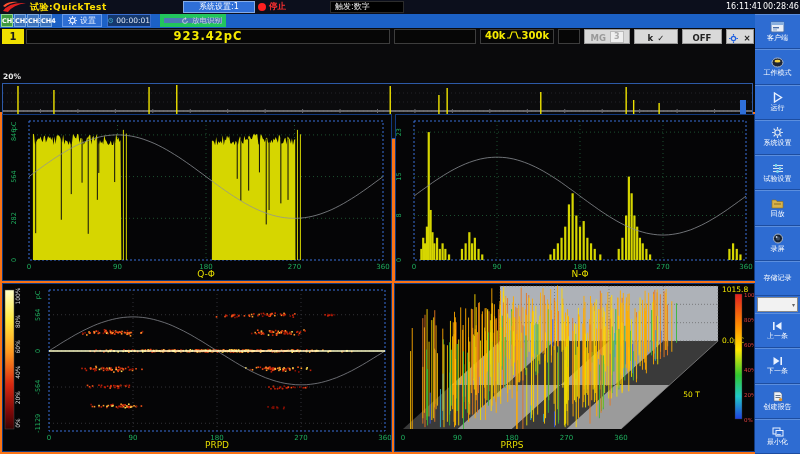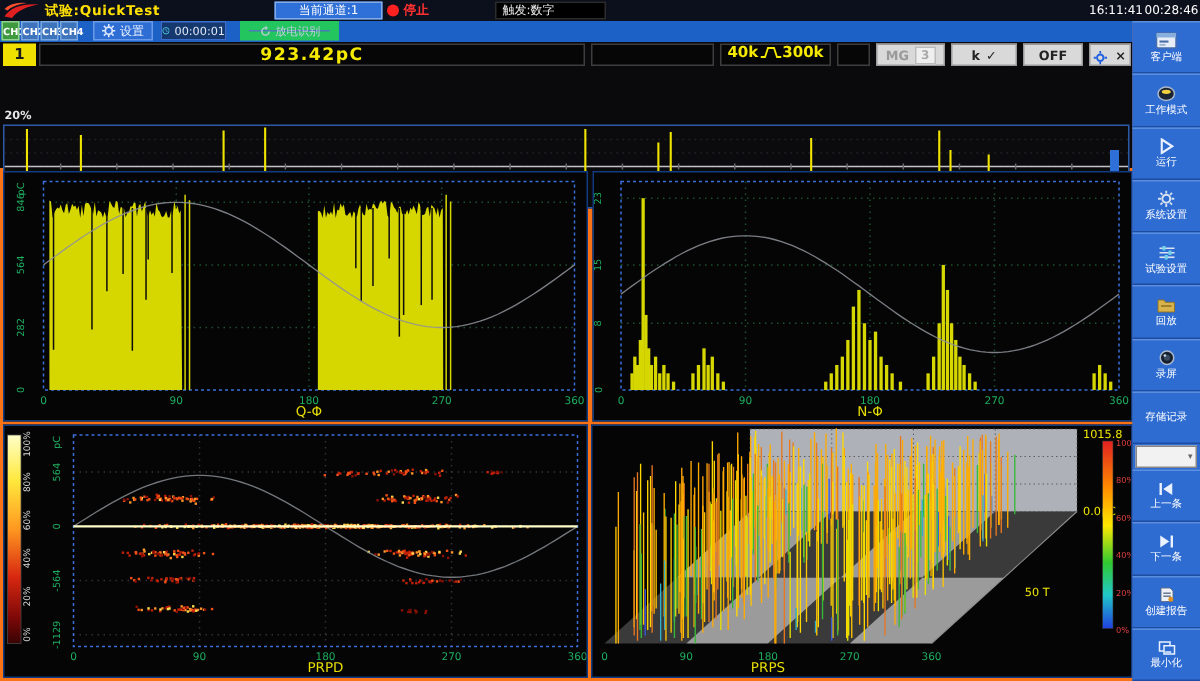--- a/index.html
+++ b/index.html
@@ -17,21 +17,21 @@
   #trigbox{position:absolute;left:330px;top:1px;width:74px;height:12px;background:#000;border:1px solid #2c2c2c;color:#eee;font-size:8px;line-height:10px;padding-left:4px}
   #selfsync{position:absolute;left:410px;top:19px;color:#ff2828;font-size:8.5px;font-weight:bold}
   #clock{position:absolute;left:726px;top:2px;color:#fff;font-size:8px}
   #elapsed{position:absolute;left:763px;top:2px;color:#fff;font-size:8px}
   
   #row2{position:absolute;left:0;top:14px;width:755px;height:14px;background:#1c61c6}
   .ch{position:absolute;top:0;width:12px;height:13px;font-size:6.5px;font-weight:bold;color:#fff;text-align:center;line-height:13px;background:#3e74bc;border:1px solid #7aa8e0}
   .ch.active{background:#3f9a3f;border-color:#8fd48f}
   #btn-settings{position:absolute;left:62px;top:0;width:40px;height:13px;background:#2e6ed4;border:1px solid #6a9be8;color:#eaf2ff;font-size:8px;display:flex;align-items:center;justify-content:center;gap:3px}
   #timerbox{position:absolute;left:107px;top:0;width:44px;height:13px;background:#15386e;border:1px solid #3a6fd0;color:#dfe8f5;font-size:7.5px;display:flex;align-items:center;justify-content:center;gap:3px}
-  #dd-discharge{position:absolute;left:160px;top:0;width:66px;height:13px;background:#4d79b6;border:6px solid #22c55e;color:#c3cfdf;font-size:7.5px;display:flex;align-items:center;justify-content:center;gap:3px}
+  #dd-discharge{position:absolute;left:160px;top:0;width:66px;height:13px;background:#4d79b6;border:4px solid #22c55e;color:#c3cfdf;font-size:7.5px;display:flex;align-items:center;justify-content:flex-end;gap:3px}
   
   #darkzone{position:absolute;left:0;top:28px;width:755px;height:84px;background:#0a0a0c}
   .tbox{position:absolute;top:1px;height:15px;background:#060606;border:1px solid #3d3d3d}
   #badge1{position:absolute;left:2px;top:1px;width:22px;height:15px;background:#f0e000;color:#1a1a1a;font-weight:bold;font-size:10px;text-align:center;line-height:15px}
   #reading{left:26px;width:364px;color:#f5ea00;font-weight:bold;font-size:11.5px;text-align:center;line-height:13px;letter-spacing:1px}
   #empty1{left:394px;width:82px}
   #filter{left:480px;width:74px;color:#f5ea00;font-weight:bold;font-size:10px;display:flex;justify-content:center;gap:1px}
   #empty2{left:558px;width:22px}
   .graybtn{position:absolute;top:1px;height:15px;background:#d9d9d9;border:1px solid #9a9a9a;font-size:8.5px;font-weight:bold;color:#222;display:flex;align-items:flex-end;justify-content:center;gap:4px}
   #btn-mg{left:584px;width:46px;color:#999}
@@ -59,21 +59,21 @@
 <body>
 
 <div id="app">
 
   <div id="row1">
     <svg id="logo" width="26" height="12" viewBox="0 0 26 12">
       <path d="M1,10 Q7,1 24,2 Q11,4 6,11 Z" fill="#e02020"></path>
       <path d="M1,5 Q6,0 16,1 Q7,2 3,6 Z" fill="#ff5030"></path>
     </svg>
     <span id="test-name">试验:QuickTest</span>
-    <span id="chanbox">当前通道:1</span>
+    <span id="chanbox">系统设置:1</span>
     <span id="stopgrp">
       <span id="stopdot"></span>
       <span id="stoplabel">停止</span>
     </span>
     <span id="trigbox">触发:数字</span>
     <span id="selfsync">自同步</span>
     <span id="clock">16:11:41</span>
     <span id="elapsed">00:28:46</span>
   </div>
 

